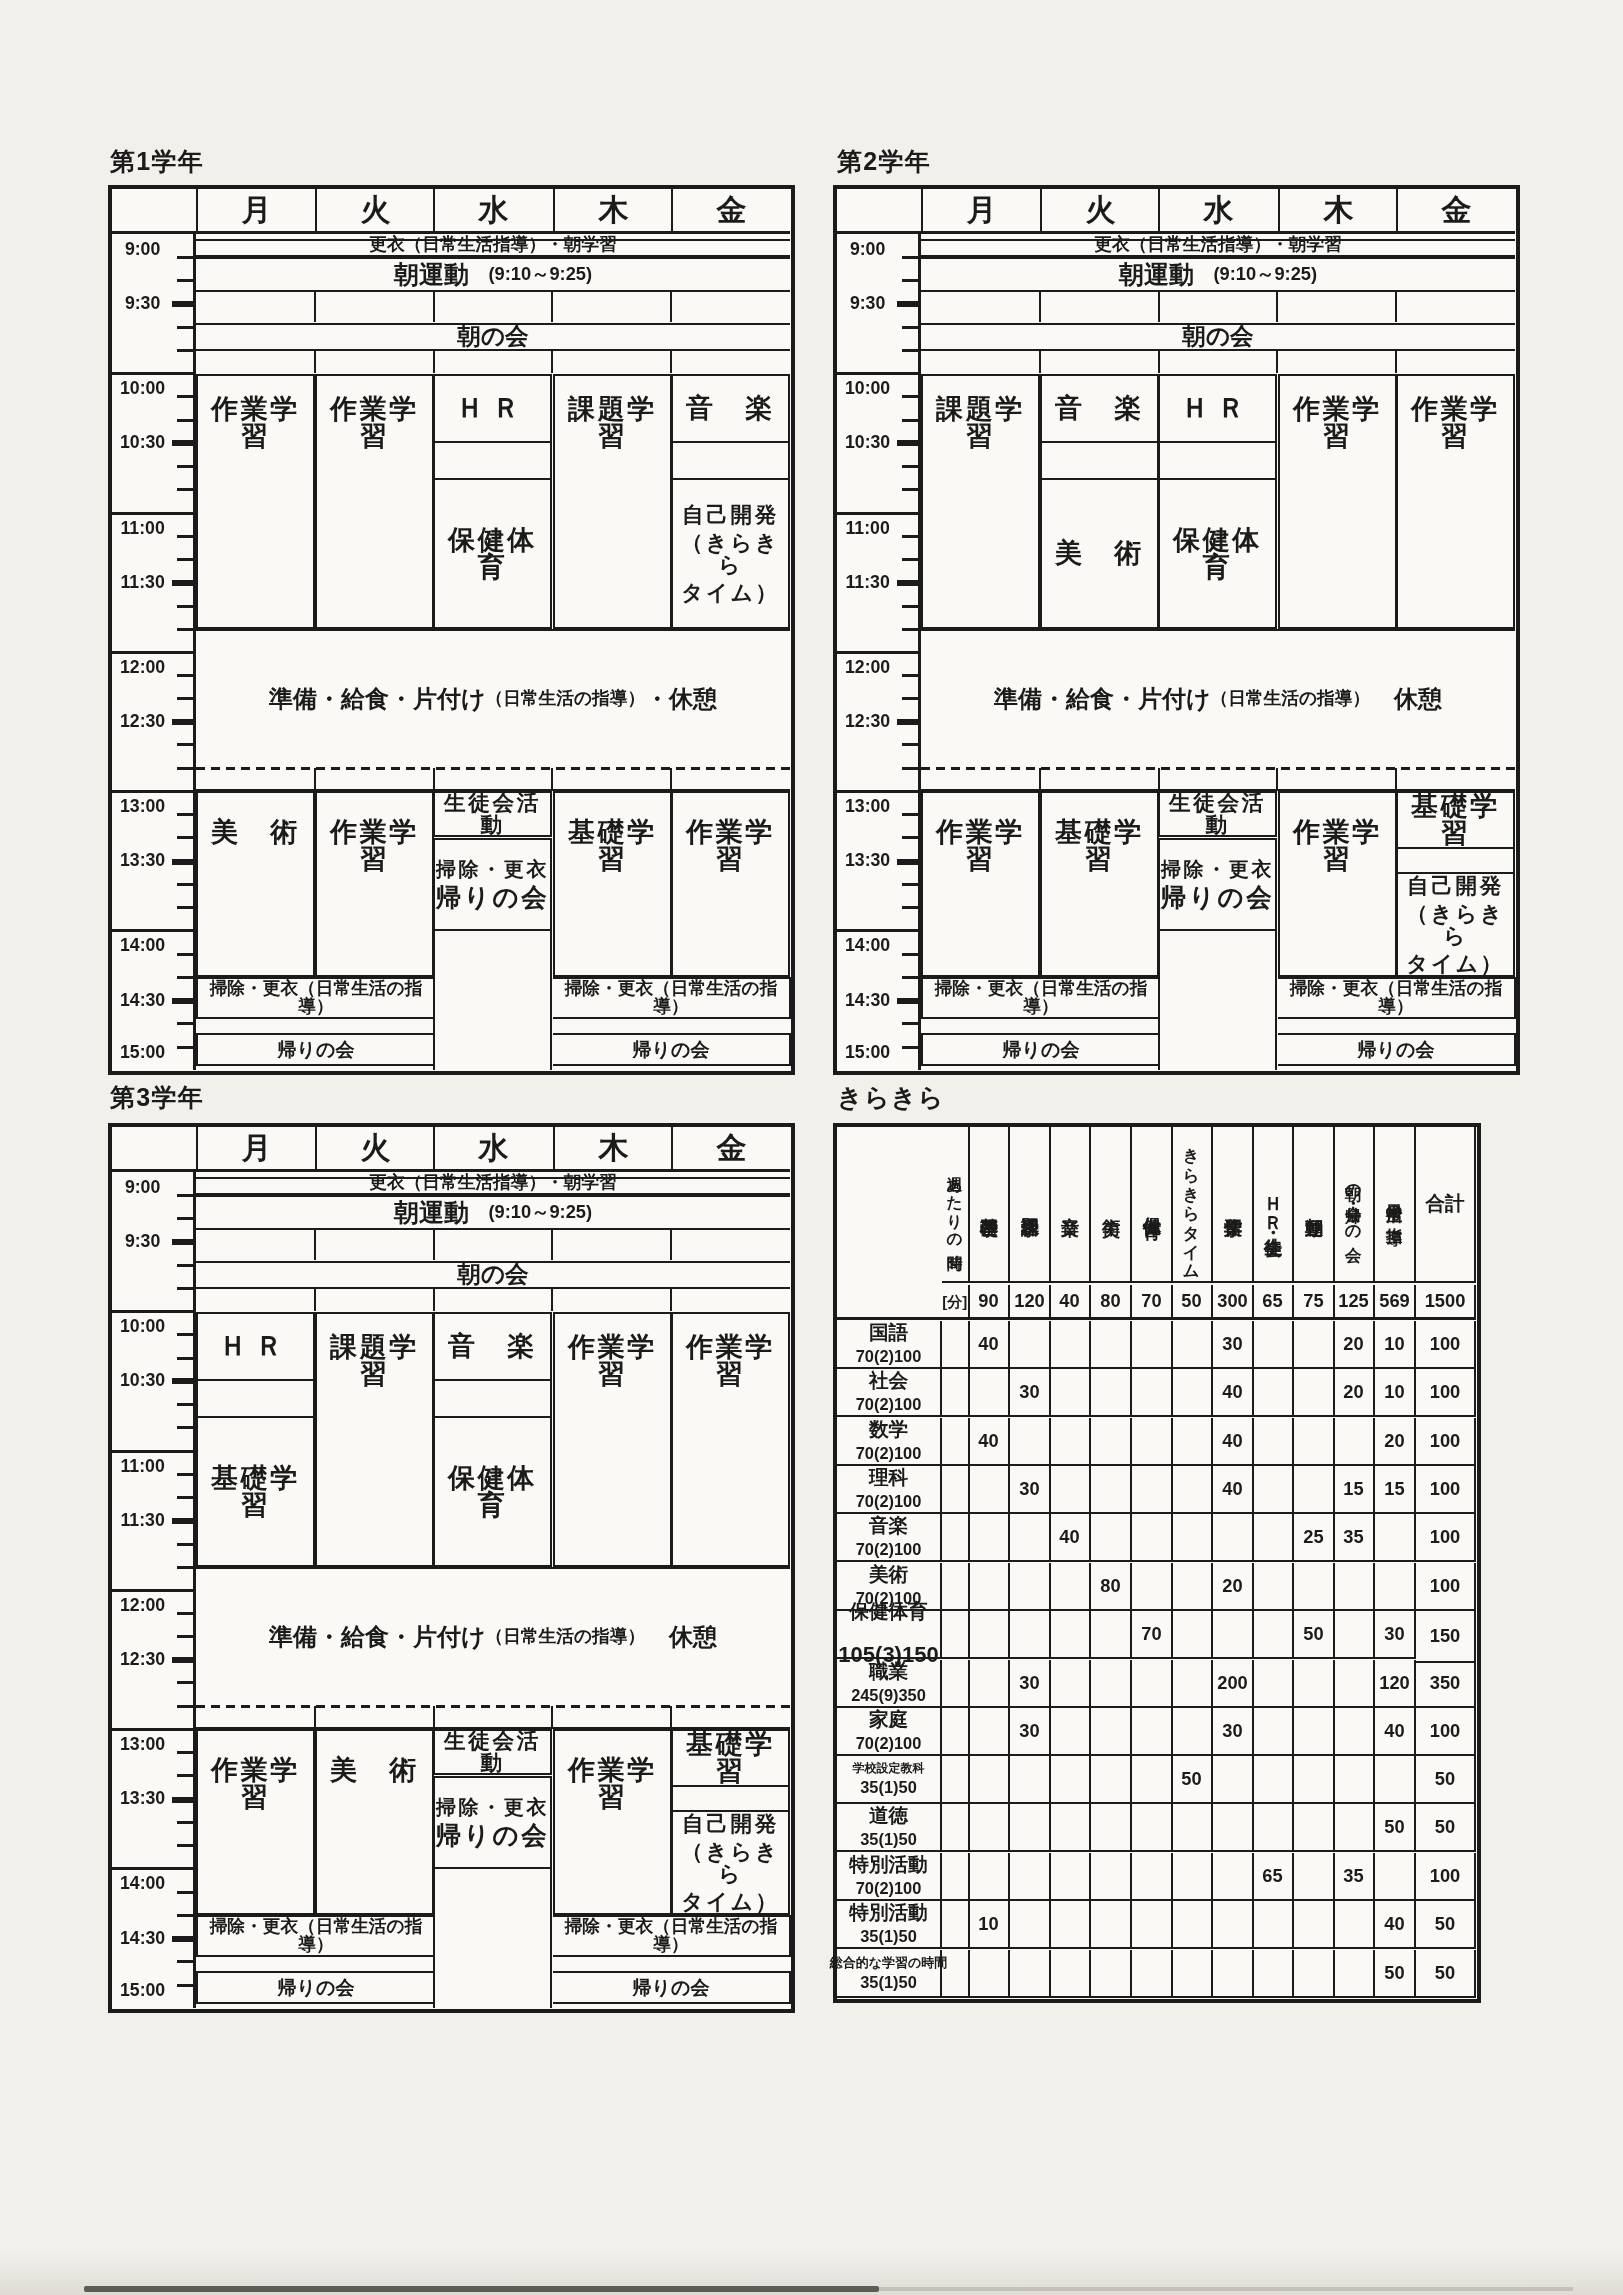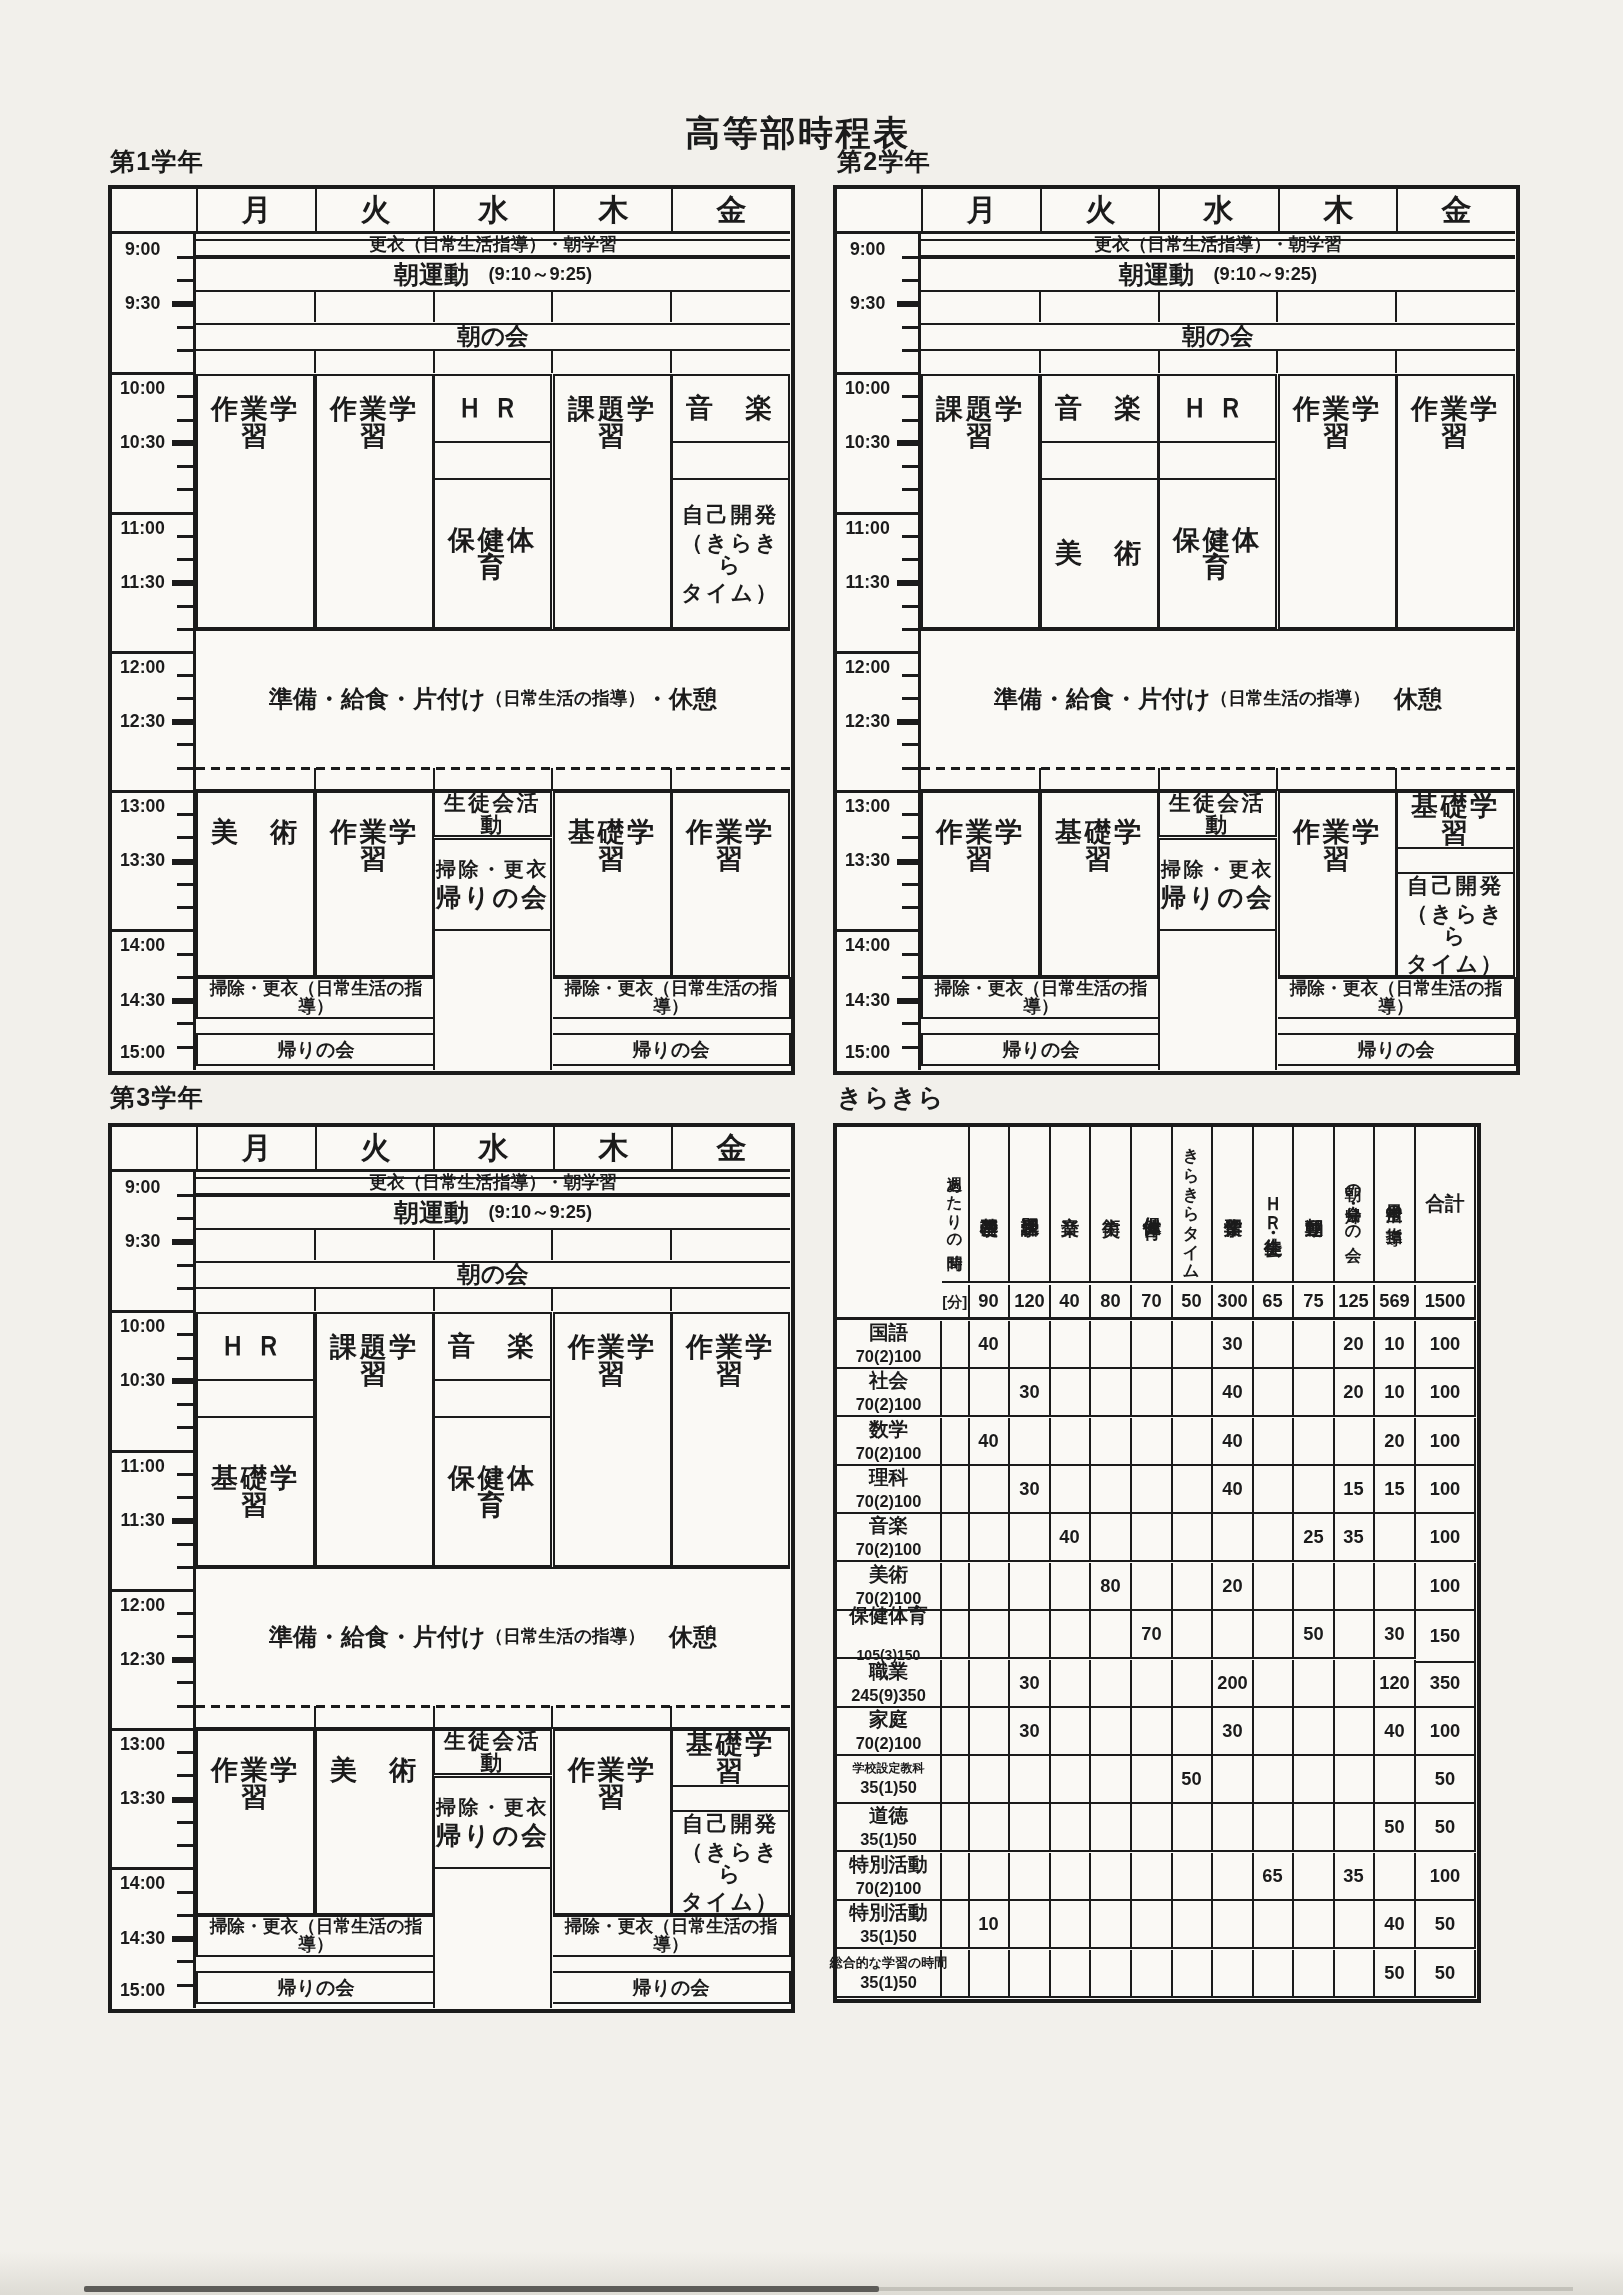--- a/index.html
+++ b/index.html
@@ -20,21 +20,20 @@
   #lbl-hours{left:837px;top:1081px;}
   #tables-root{position:absolute;left:0;top:0;width:100%;height:100%;}
   .artifact1{position:absolute;left:84px;top:2286px;width:795px;height:5.9px;background:#3c3b38;opacity:.8;border-radius:2px;}
   .artifact2{position:absolute;left:879px;top:2287px;width:694px;height:3.9px;background:#8d8b85;opacity:.35;}
   .edge-shade{position:absolute;left:0;top:2252px;width:100%;height:44px;background:linear-gradient(#f2f0eb,#dddbd4);}
 </style>
 </head>
 <body>
 
 <div id="page">
-  <div class="title">高等部時程表</div>
   <div class="sec-label" id="lbl-g1">第1学年</div>
   <div class="sec-label" id="lbl-g2">第2学年</div>
   <div class="sec-label" id="lbl-g3">第3学年</div>
   <div class="sec-label" id="lbl-hours">きらきら</div>
   <div id="tables-root">
       <div style="position: absolute; box-sizing: border-box; line-height: 1; left: 108px; top: 185px; width: 687px; height: 890px; background: rgb(250, 249, 245); border: 4.6px solid rgb(27, 27, 27);">
         <div style="position: absolute; box-sizing: border-box; line-height: 1; left: 0px; top: 0px; width: 84px; height: 42px;"></div>
         <div style="position: absolute; box-sizing: border-box; line-height: 1; left: 84px; top: 0px; width: 119px; height: 42px; border-left: 2.6px solid rgb(27, 27, 27); font-size: 30px; font-weight: bold; display: flex; align-items: center; justify-content: center; text-align: center;">月</div>
         <div style="position: absolute; box-sizing: border-box; line-height: 1; left: 203px; top: 0px; width: 119px; height: 42px; border-left: 2px solid rgb(27, 27, 27); font-size: 30px; font-weight: bold; display: flex; align-items: center; justify-content: center; text-align: center;">火</div>
         <div style="position: absolute; box-sizing: border-box; line-height: 1; left: 321px; top: 0px; width: 119px; height: 42px; border-left: 2px solid rgb(27, 27, 27); font-size: 30px; font-weight: bold; display: flex; align-items: center; justify-content: center; text-align: center;">水</div>
@@ -565,21 +564,21 @@
         <div style="position: absolute; box-sizing: border-box; line-height: 1; left: 295px; top: 436px; width: 41px; height: 48px; border-right: 2px solid rgb(27, 27, 27); border-bottom: 2.6px solid rgb(27, 27, 27); font-size: 18.3px; font-weight: 600; display: flex; align-items: center; justify-content: center; text-align: center;"></div>
         <div style="position: absolute; box-sizing: border-box; line-height: 1; left: 335px; top: 436px; width: 41px; height: 48px; border-right: 2px solid rgb(27, 27, 27); border-bottom: 2.6px solid rgb(27, 27, 27); font-size: 18.3px; font-weight: 600; display: flex; align-items: center; justify-content: center; text-align: center;"></div>
         <div style="position: absolute; box-sizing: border-box; line-height: 1; left: 376px; top: 436px; width: 41px; height: 48px; border-right: 2px solid rgb(27, 27, 27); border-bottom: 2.6px solid rgb(27, 27, 27); font-size: 18.3px; font-weight: 600; display: flex; align-items: center; justify-content: center; text-align: center;">20</div>
         <div style="position: absolute; box-sizing: border-box; line-height: 1; left: 416px; top: 436px; width: 41px; height: 48px; border-right: 2px solid rgb(27, 27, 27); border-bottom: 2.6px solid rgb(27, 27, 27); font-size: 18.3px; font-weight: 600; display: flex; align-items: center; justify-content: center; text-align: center;"></div>
         <div style="position: absolute; box-sizing: border-box; line-height: 1; left: 457px; top: 436px; width: 41px; height: 48px; border-right: 2px solid rgb(27, 27, 27); border-bottom: 2.6px solid rgb(27, 27, 27); font-size: 18.3px; font-weight: 600; display: flex; align-items: center; justify-content: center; text-align: center;"></div>
         <div style="position: absolute; box-sizing: border-box; line-height: 1; left: 497px; top: 436px; width: 41px; height: 48px; border-right: 2px solid rgb(27, 27, 27); border-bottom: 2.6px solid rgb(27, 27, 27); font-size: 18.3px; font-weight: 600; display: flex; align-items: center; justify-content: center; text-align: center;"></div>
         <div style="position: absolute; box-sizing: border-box; line-height: 1; left: 538px; top: 436px; width: 41px; height: 48px; border-right: 2px solid rgb(27, 27, 27); border-bottom: 2.6px solid rgb(27, 27, 27); font-size: 18.3px; font-weight: 600; display: flex; align-items: center; justify-content: center; text-align: center;"></div>
         <div style="position: absolute; box-sizing: border-box; line-height: 1; left: 579px; top: 436px; width: 60px; height: 48px; border-right: 2px solid rgb(27, 27, 27); border-bottom: 2.6px solid rgb(27, 27, 27); font-size: 18.3px; font-weight: 600; display: flex; align-items: center; justify-content: center; text-align: center;">100</div>
         <div style="position: absolute; box-sizing: border-box; line-height: 1; left: 0px; top: 484px; width: 105px; height: 48px; border-right: 2px solid rgb(27, 27, 27); border-bottom: 2.6px solid rgb(27, 27, 27); display: flex; flex-direction: column; align-items: center; justify-content: center; text-align: center; font-weight: bold;">
           <div style="position: static; box-sizing: border-box; line-height: 1; font-size: 19.6px; white-space: nowrap;">保健体育</div>
-          <div style="position: static; box-sizing: border-box; line-height: 1; font-size: 14px; margin-top: 22px;">105(3)150</div>
+          <div style="position: static; box-sizing: border-box; line-height: 1; font-size: 22px; margin-top: 22px;">105(3)150</div>
         </div>
         <div style="position: absolute; box-sizing: border-box; line-height: 1; left: 105px; top: 484px; width: 27.5px; height: 48px; border-right: 2px solid rgb(27, 27, 27); border-bottom: 2.6px solid rgb(27, 27, 27);"></div>
         <div style="position: absolute; box-sizing: border-box; line-height: 1; left: 132px; top: 484px; width: 41px; height: 48px; border-right: 2px solid rgb(27, 27, 27); border-bottom: 2.6px solid rgb(27, 27, 27); font-size: 18.3px; font-weight: 600; display: flex; align-items: center; justify-content: center; text-align: center;"></div>
         <div style="position: absolute; box-sizing: border-box; line-height: 1; left: 173px; top: 484px; width: 41px; height: 48px; border-right: 2px solid rgb(27, 27, 27); border-bottom: 2.6px solid rgb(27, 27, 27); font-size: 18.3px; font-weight: 600; display: flex; align-items: center; justify-content: center; text-align: center;"></div>
         <div style="position: absolute; box-sizing: border-box; line-height: 1; left: 213px; top: 484px; width: 41px; height: 48px; border-right: 2px solid rgb(27, 27, 27); border-bottom: 2.6px solid rgb(27, 27, 27); font-size: 18.3px; font-weight: 600; display: flex; align-items: center; justify-content: center; text-align: center;"></div>
         <div style="position: absolute; box-sizing: border-box; line-height: 1; left: 254px; top: 484px; width: 41px; height: 48px; border-right: 2px solid rgb(27, 27, 27); border-bottom: 2.6px solid rgb(27, 27, 27); font-size: 18.3px; font-weight: 600; display: flex; align-items: center; justify-content: center; text-align: center;"></div>
         <div style="position: absolute; box-sizing: border-box; line-height: 1; left: 295px; top: 484px; width: 41px; height: 48px; border-right: 2px solid rgb(27, 27, 27); border-bottom: 2.6px solid rgb(27, 27, 27); font-size: 18.3px; font-weight: 600; display: flex; align-items: center; justify-content: center; text-align: center;">70</div>
         <div style="position: absolute; box-sizing: border-box; line-height: 1; left: 335px; top: 484px; width: 41px; height: 48px; border-right: 2px solid rgb(27, 27, 27); border-bottom: 2.6px solid rgb(27, 27, 27); font-size: 18.3px; font-weight: 600; display: flex; align-items: center; justify-content: center; text-align: center;"></div>
         <div style="position: absolute; box-sizing: border-box; line-height: 1; left: 376px; top: 484px; width: 41px; height: 48px; border-right: 2px solid rgb(27, 27, 27); border-bottom: 2.6px solid rgb(27, 27, 27); font-size: 18.3px; font-weight: 600; display: flex; align-items: center; justify-content: center; text-align: center;"></div>
         <div style="position: absolute; box-sizing: border-box; line-height: 1; left: 416px; top: 484px; width: 41px; height: 48px; border-right: 2px solid rgb(27, 27, 27); border-bottom: 2.6px solid rgb(27, 27, 27); font-size: 18.3px; font-weight: 600; display: flex; align-items: center; justify-content: center; text-align: center;"></div>

